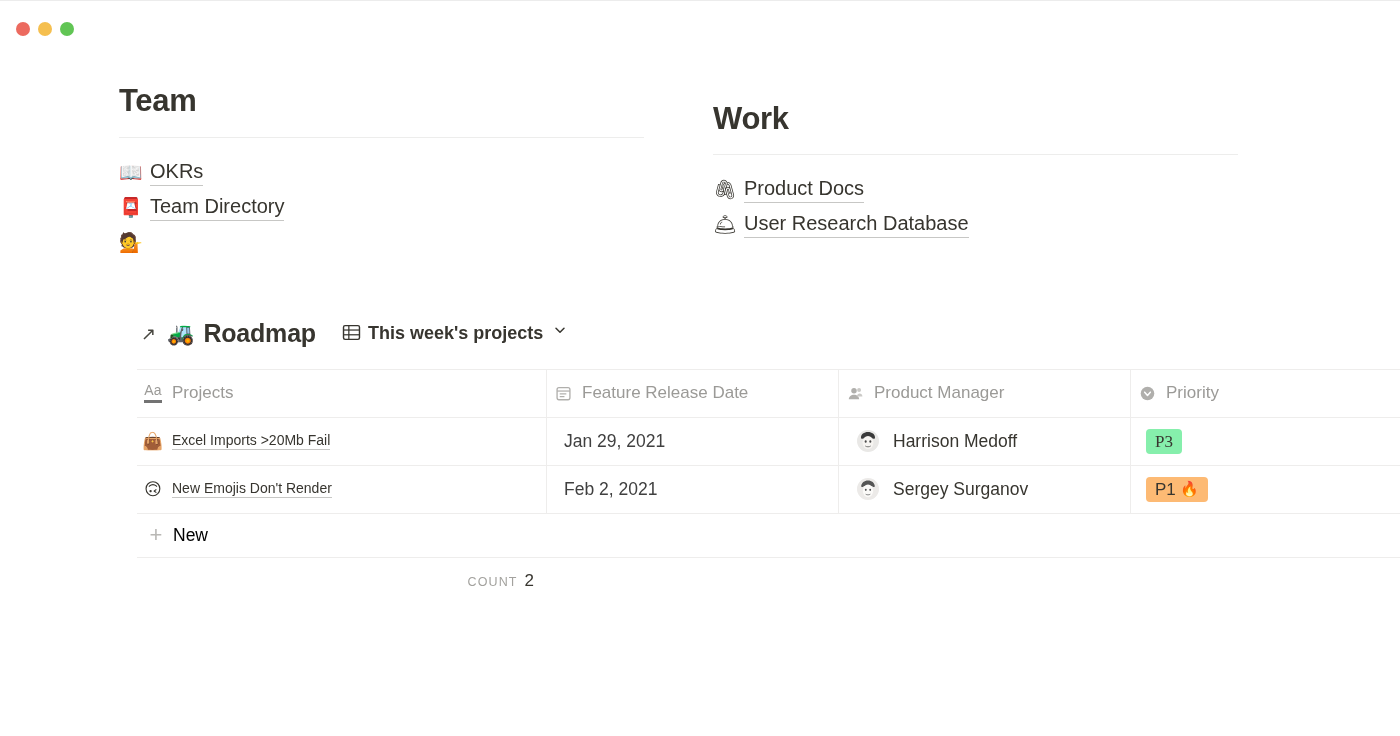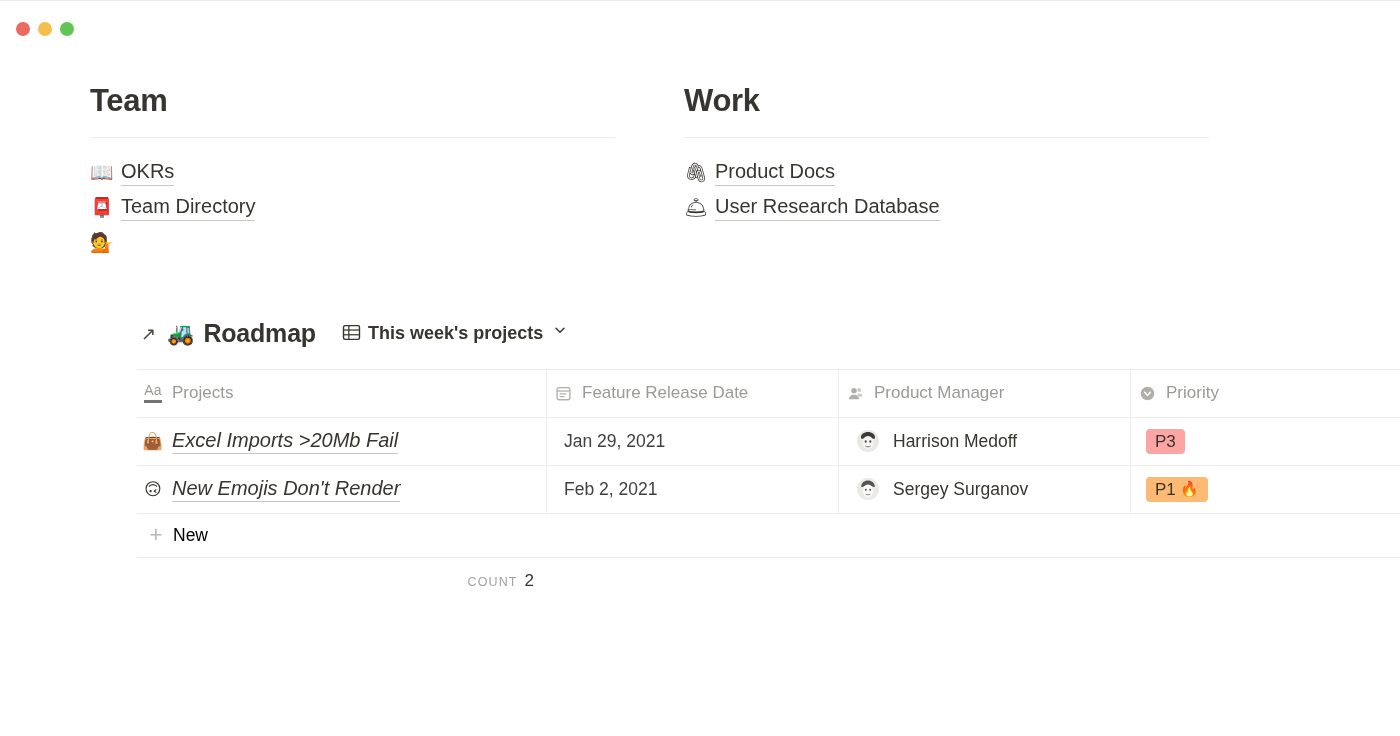--- a/index.html
+++ b/index.html
@@ -45,23 +45,24 @@
 
   
   .page {
     position: relative;
     padding: 0 0 0 0;
   }
 
   
   .columns {
     display: flex;
-    padding-left: 90px;
+    padding-left: 119px;
     padding-top: 26px;
     box-sizing: border-box;
+    align-items: center;
   }
   .col { width: 525px; }
   .col + .col { margin-left: 69px; }
 
   .col-title {
     font-size: 31px;
     font-weight: bold;
     letter-spacing: -0.3px;
     color: #37352f;
     margin: 0 0 18px 0;
@@ -195,26 +196,25 @@
   .cell-emoji {
     font-size: 17px;
     width: 22px;
     text-align: center;
     flex: none;
     margin-right: 8px;
     font-family: "DejaVu Sans", sans-serif;
     line-height: 1;
   }
   .cell-link {
-    font-size: 20px;
+    font-size: 14px;
     color: #37352f;
     border-bottom: 1px solid rgba(55,53,47,0.28);
     padding-bottom: 1px;
     white-space: nowrap;
-    font-style: italic;
   }
   .cell-text {
     font-size: 17.5px;
     color: #404040;
     padding-left: 12px;
     white-space: nowrap;
   }
 
   .person {
     display: flex;
@@ -428,21 +428,21 @@
                   <ellipse cx="8.7" cy="11.5" rx="1" ry="1.2" fill="#4a4a4a"></ellipse>
                   <ellipse cx="13.3" cy="11.5" rx="1" ry="1.2" fill="#4a4a4a"></ellipse>
                   <path d="M8.6 16.2c1.4.9 3.4.9 4.8 0" stroke="#6a6a6a" stroke-width="0.9" fill="none" stroke-linecap="round"></path>
                 </svg>
               </span>
               <span class="person-name">Harrison Medoff</span>
             </span>
           </div>
           <div class="tcell c-priority">
             <span class="pri-wrap">
-              <span class="tag" id="tag0" style="background: #fca5a5;">
+              <span class="tag" id="tag0" style="background: #86efac; font-family: Liberation Serif, serif;">
                 <span>P3</span>
               </span>
             </span>
           </div>
         </div>
 
         <div class="trow data">
           <div class="tcell c-projects">
             <span class="cell-emoji">🙃</span>
             <span class="cell-link">New Emojis Don't Render</span>

